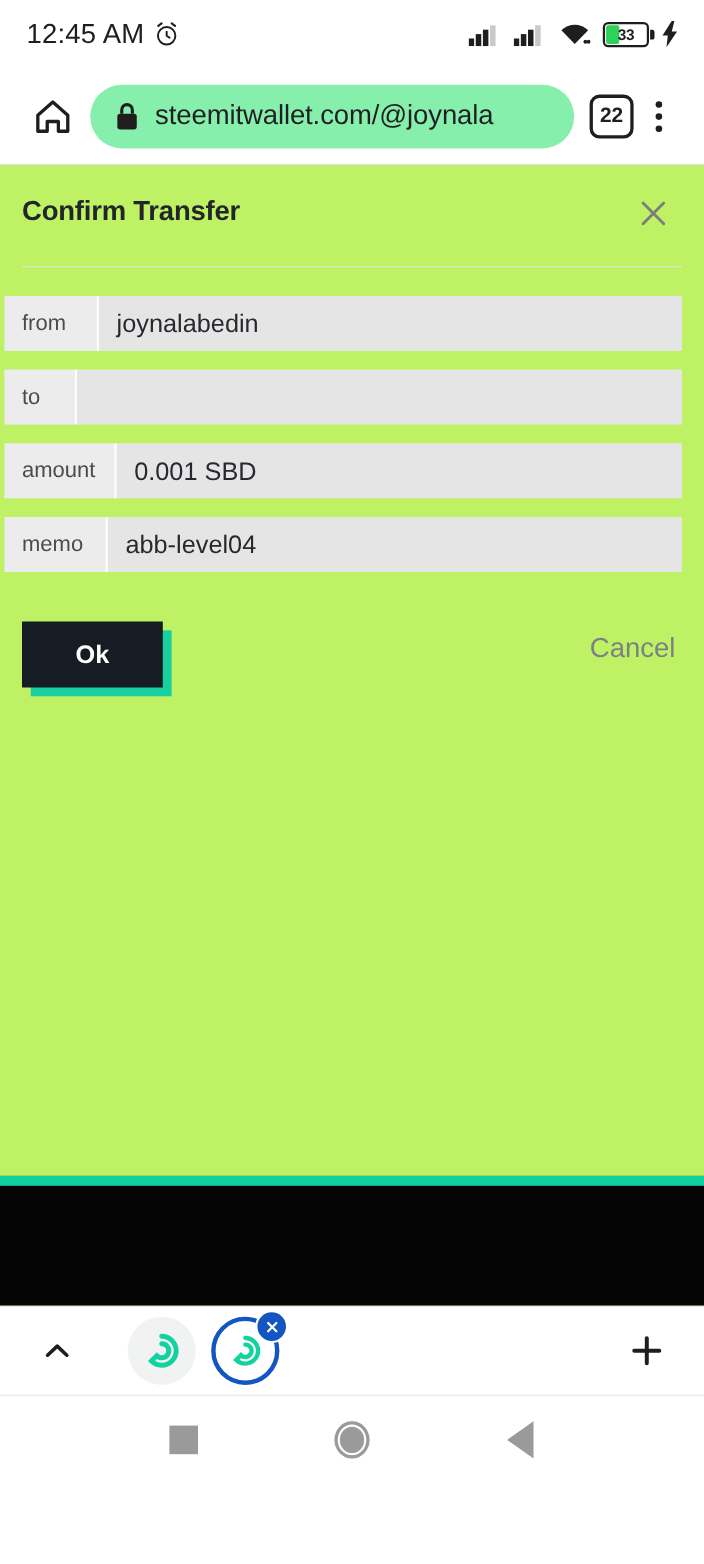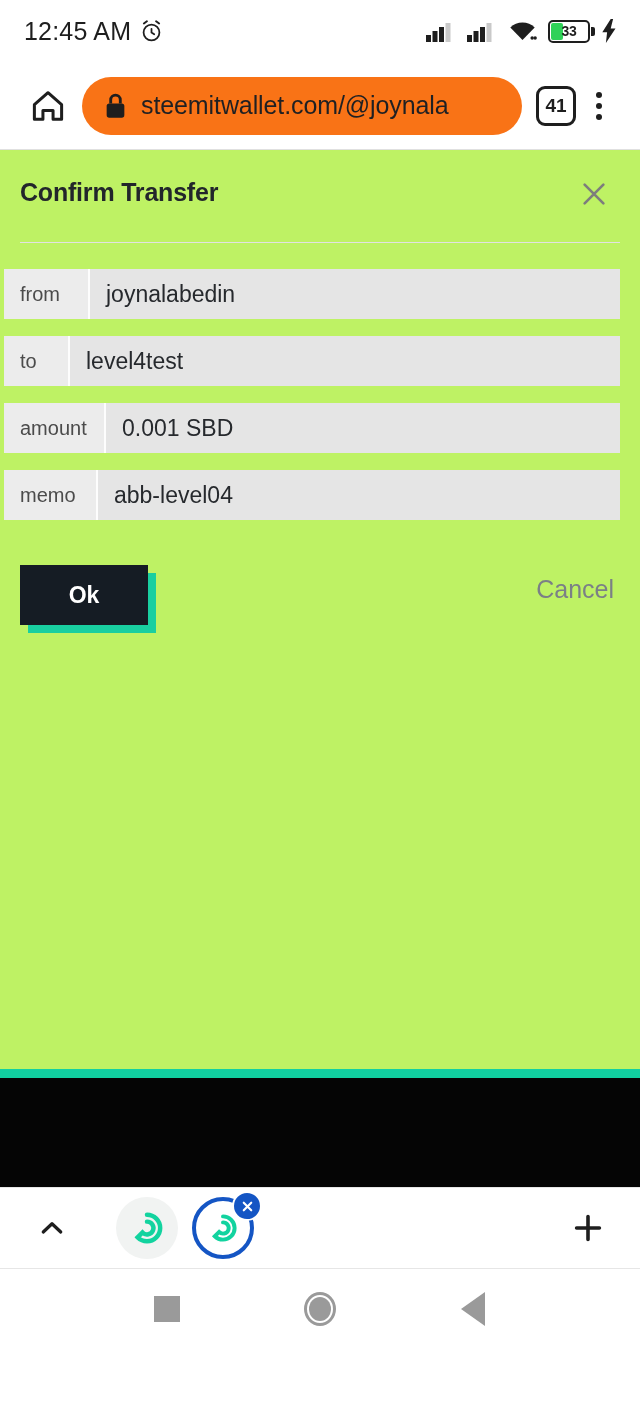--- a/index.html
+++ b/index.html
@@ -47,21 +47,21 @@
   .browserbar {
     height: 88px; width: 100%;
     display: flex; align-items: center; gap: 0;
     padding: 0 18px 0 20px;
     background: #ffffff;
     border-bottom: 1px solid #e0e0e0;
   }
   .home-btn { width: 56px; display: flex; align-items: center; justify-content: center; }
   .urlbar {
     flex: 1; height: 58px; margin: 0 14px 0 6px;
-    background: #f97316; border-radius: 29px;
+    background: #86efac; border-radius: 29px;
     display: flex; align-items: center; padding: 0 22px; gap: 14px;
     overflow: hidden;
   }
   .url-text {
     font-size: 25px; color: #1f2023; white-space: nowrap;
     overflow: hidden; letter-spacing: -.1px;
   }
   .tabcount {
     width: 40px; height: 40px; border: 3px solid #1e1e1e; border-radius: 9px;
     display: flex; align-items: center; justify-content: center;
@@ -241,21 +241,21 @@
     </div>
     <div class="urlbar">
       <span>
         <svg class="icon-svg" width="23" height="26" viewBox="0 0 16 20">
           <rect x="1.2" y="8" width="13.6" height="11" rx="2" fill="#1e1e1e"></rect>
           <path d="M4.3 8V5.3a3.7 3.7 0 0 1 7.4 0V8" fill="none" stroke="#1e1e1e" stroke-width="2.2"></path>
         </svg>
       </span>
       <span class="url-text" title="Search or type web address">steemitwallet.com/@joynala</span>
     </div>
-    <div class="tabcount">41</div>
+    <div class="tabcount">22</div>
     <div class="menu-dots">
       <i></i>
         <i></i>
         <i></i>
     </div>
   </div>
 
   <div class="page">
 
     <div class="dialog-head">
@@ -271,21 +271,20 @@
 
     <div class="divider"></div>
 
     <div class="fields">
       <div class="field-row">
         <div class="field-label" style="width:86px">from</div>
         <div class="field-value">joynalabedin</div>
       </div>
       <div class="field-row">
         <div class="field-label" style="width:66px">to</div>
-        <div class="field-value">level4test</div>
       </div>
       <div class="field-row">
         <div class="field-label" style="width:102px">amount</div>
         <div class="field-value">0.001 SBD</div>
       </div>
       <div class="field-row">
         <div class="field-label" style="width:94px">memo</div>
         <div class="field-value">abb-level04</div>
       </div>
     </div>

